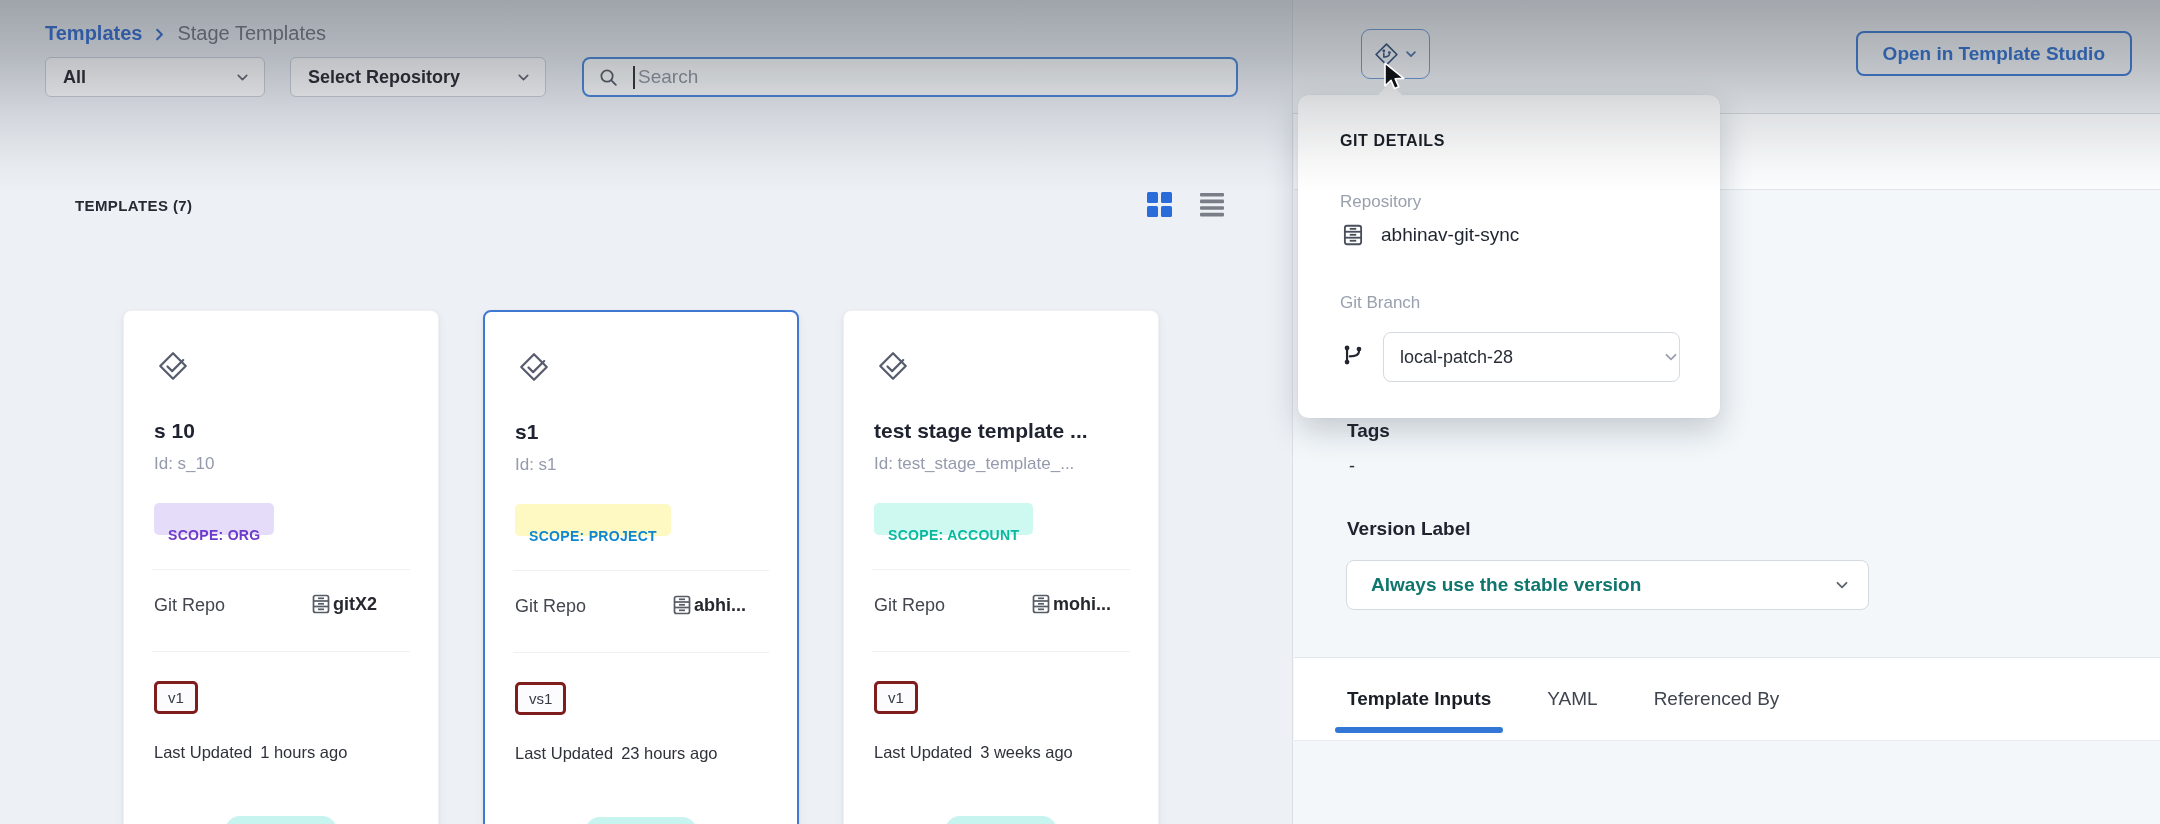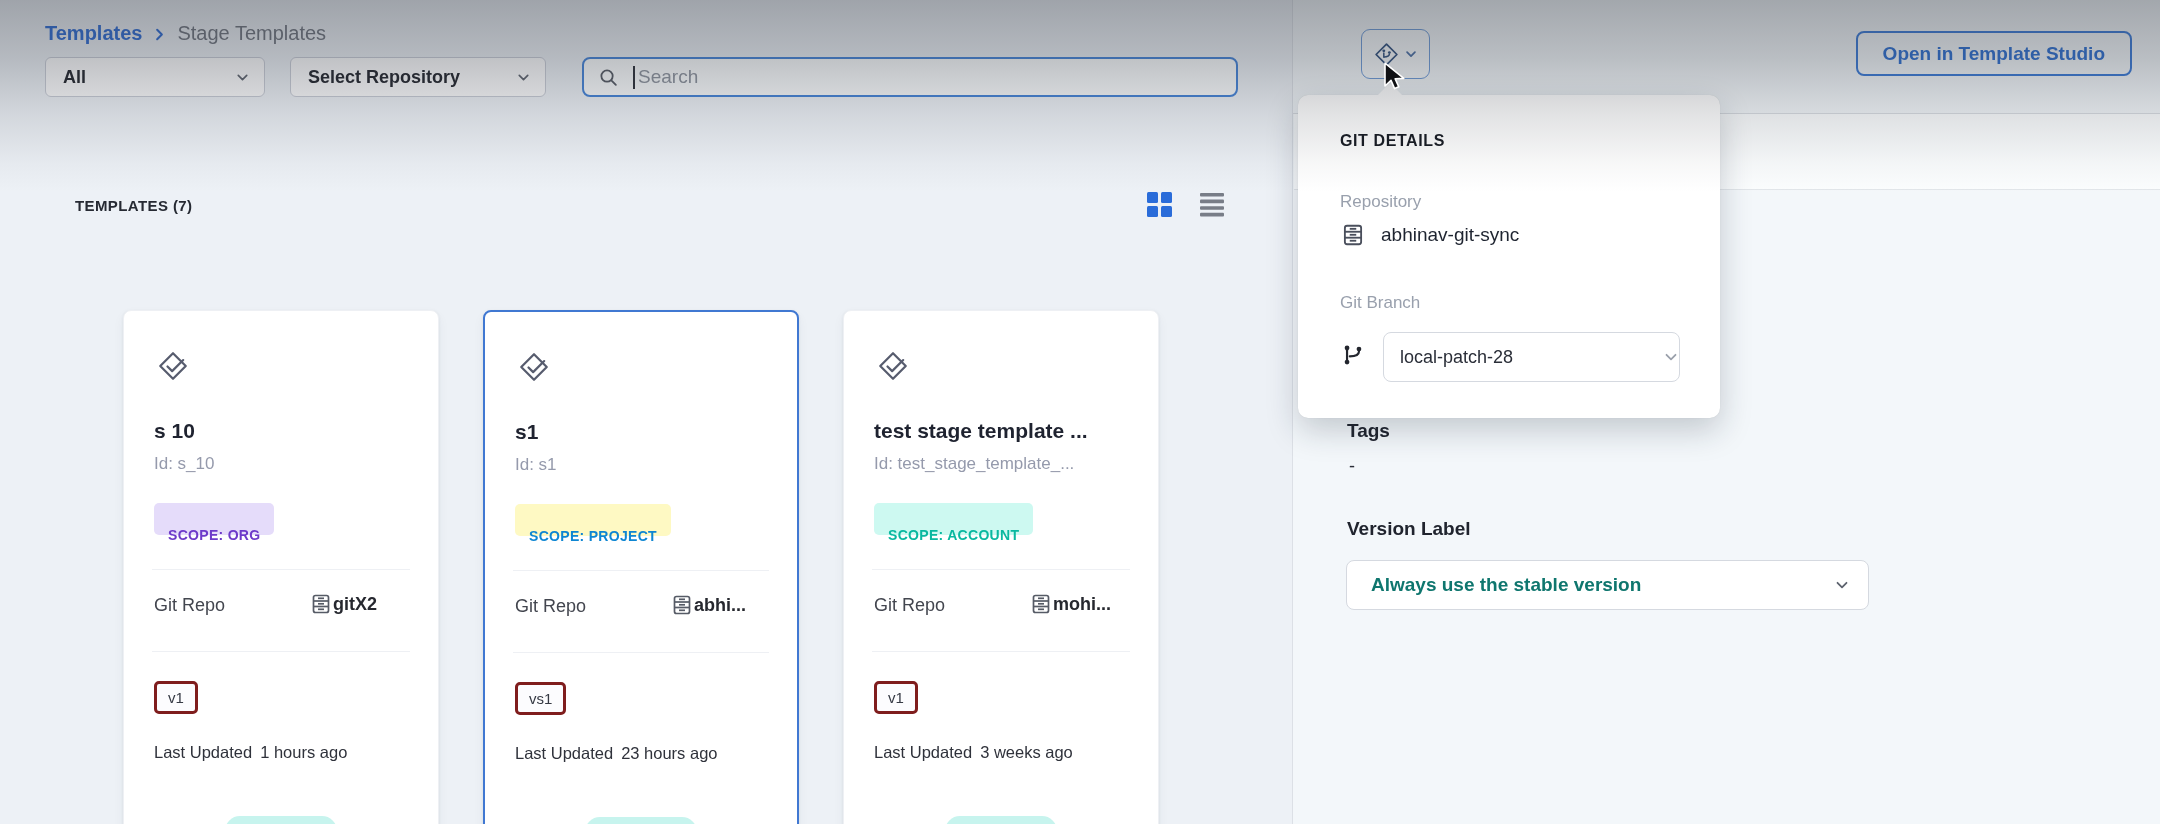--- a/index.html
+++ b/index.html
@@ -270,20 +270,25 @@
     <div class="tags-value">-</div>
 
     <div class="version-label">Version Label</div>
     <div class="version-select">
       <span class="sel-label">Always use the stable version</span>
       <svg width="16" height="16" viewBox="0 0 16 16" fill="none" stroke="#5d636e" stroke-width="1.8" stroke-linecap="round" stroke-linejoin="round">
           <path d="M3.5 5.8 8 10.3 12.5 5.8"></path>
         </svg>
     </div>
 
+    <div class="tabbar">
+      <div class="tab active"><span>Template Inputs</span></div>
+      <div class="tab"><span>YAML</span></div>
+      <div class="tab"><span>Referenced By</span></div>
+    </div>
 
   </section>
 
   <div class="popup">
     <div class="notch"></div>
     <div class="popup-title">GIT DETAILS</div>
     <div class="popup-sub sub-repo">Repository</div>
     <div class="repo-row">
       <svg width="26" height="26" viewBox="0 0 24 24" fill="none" stroke="#4a4f5c" stroke-width="1.7">
           <rect x="4.5" y="3.5" width="15" height="17" rx="2"></rect>

